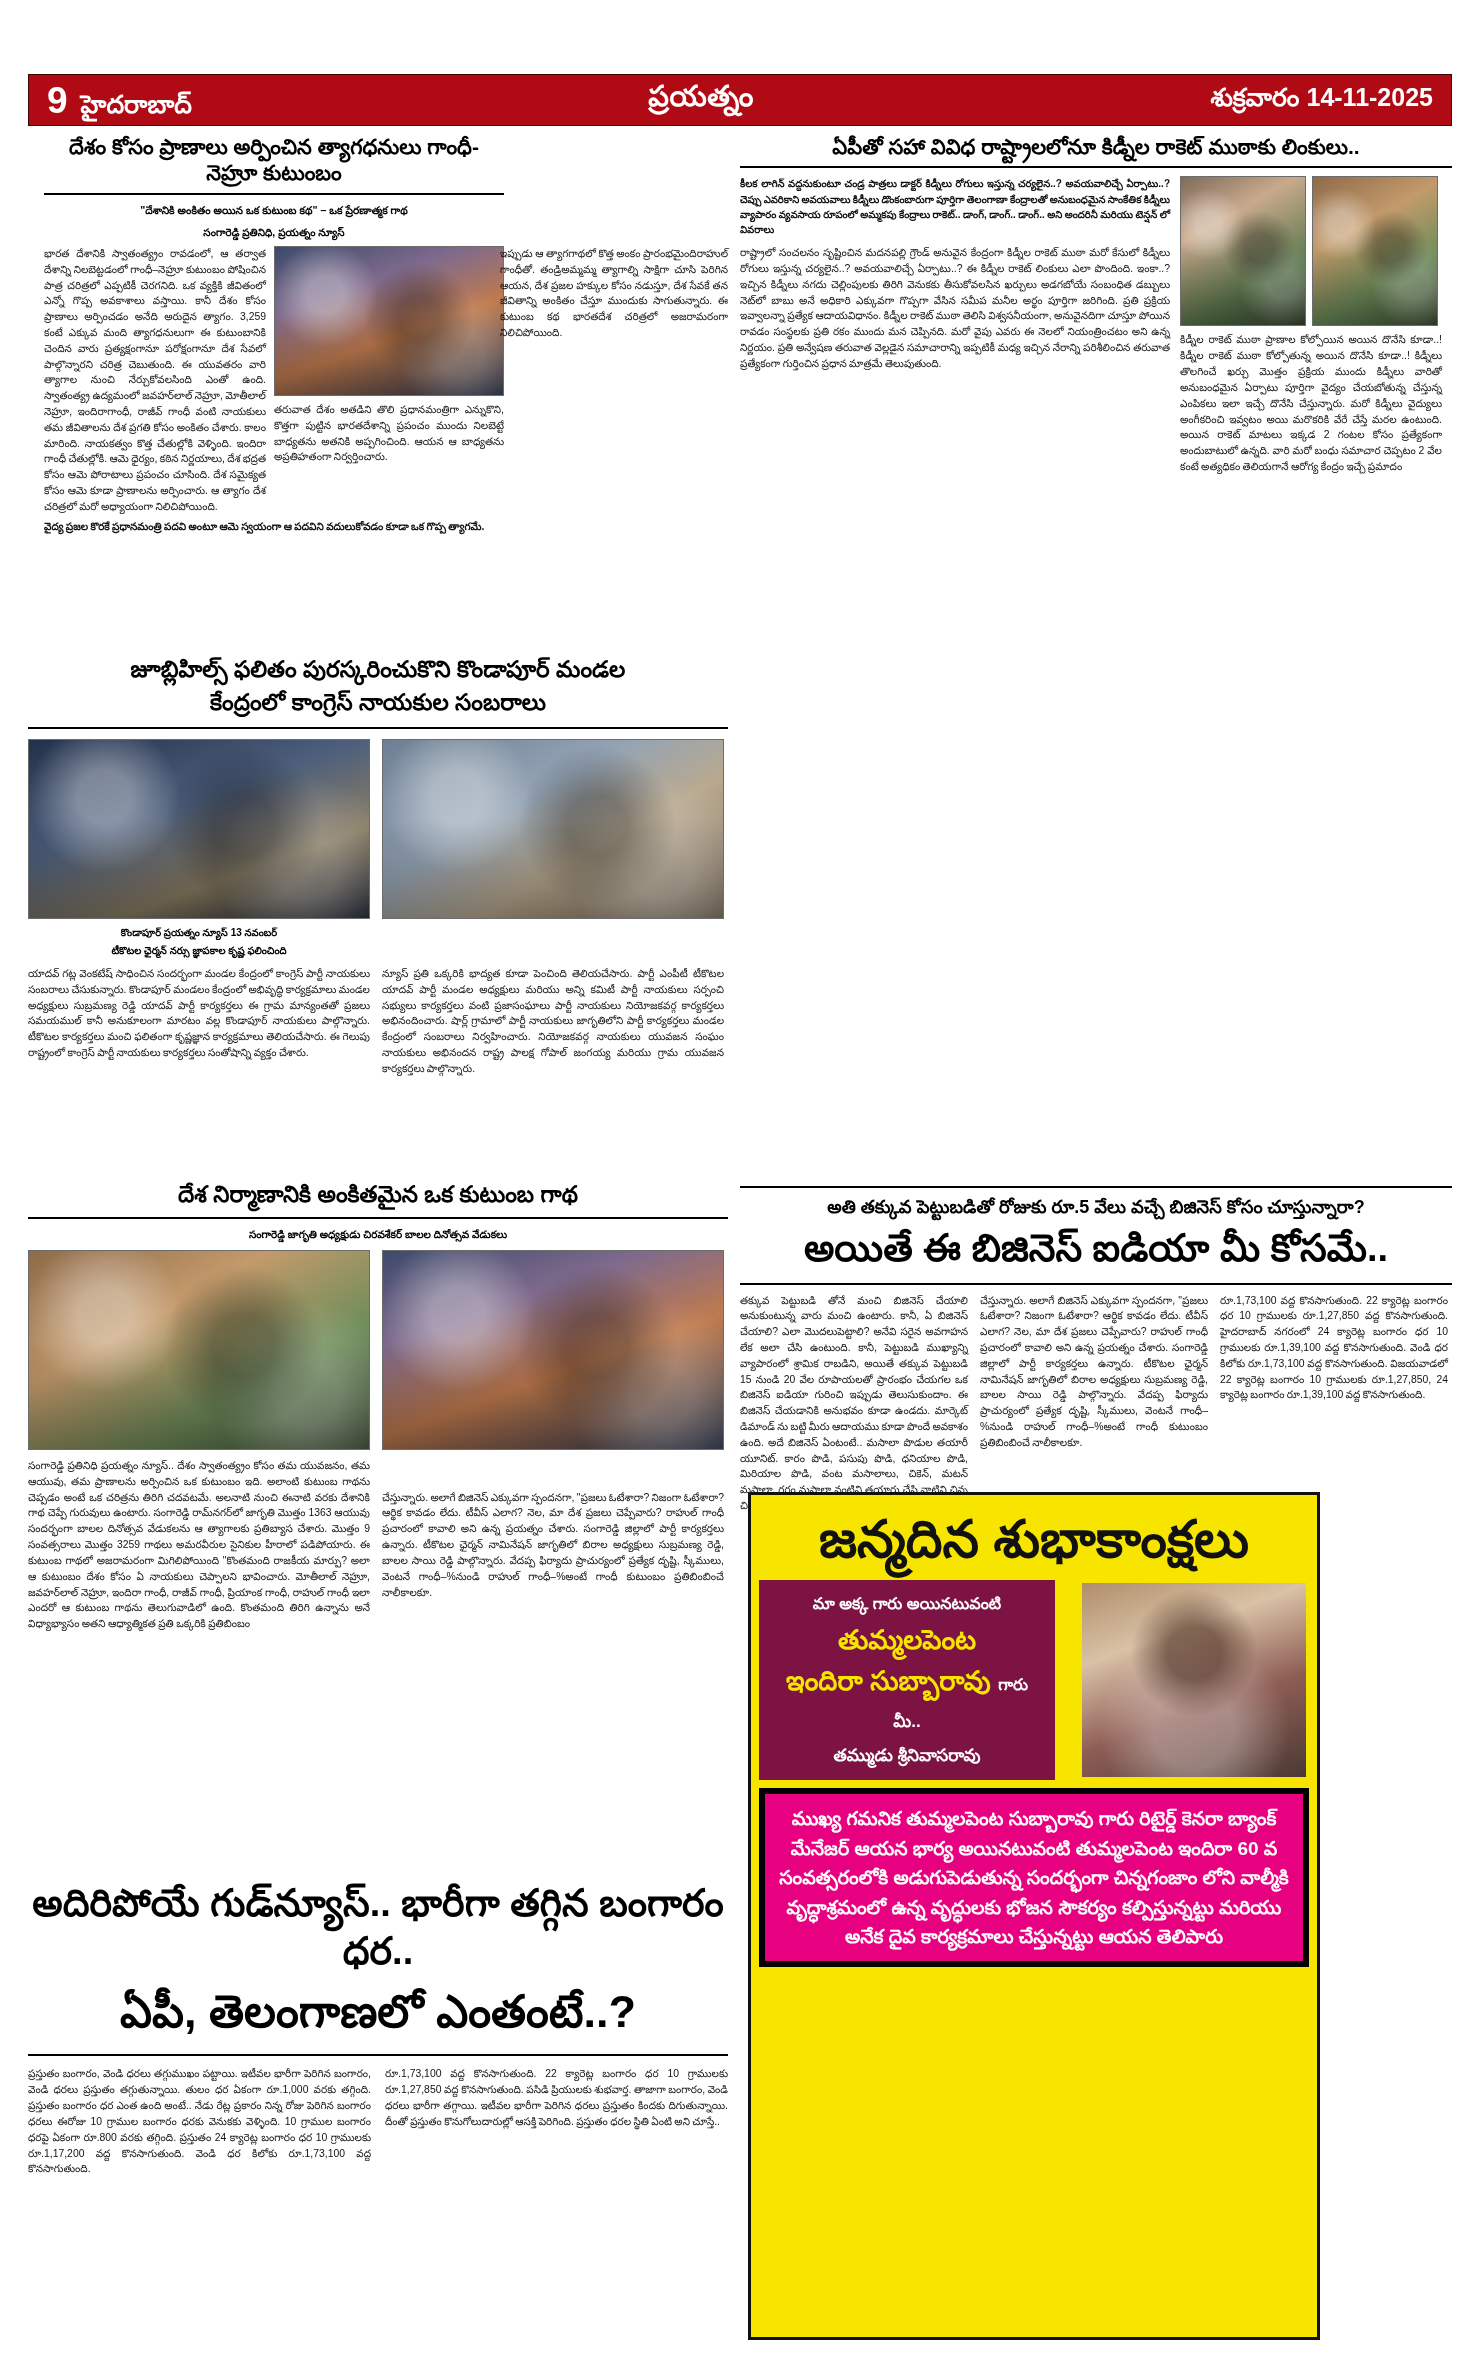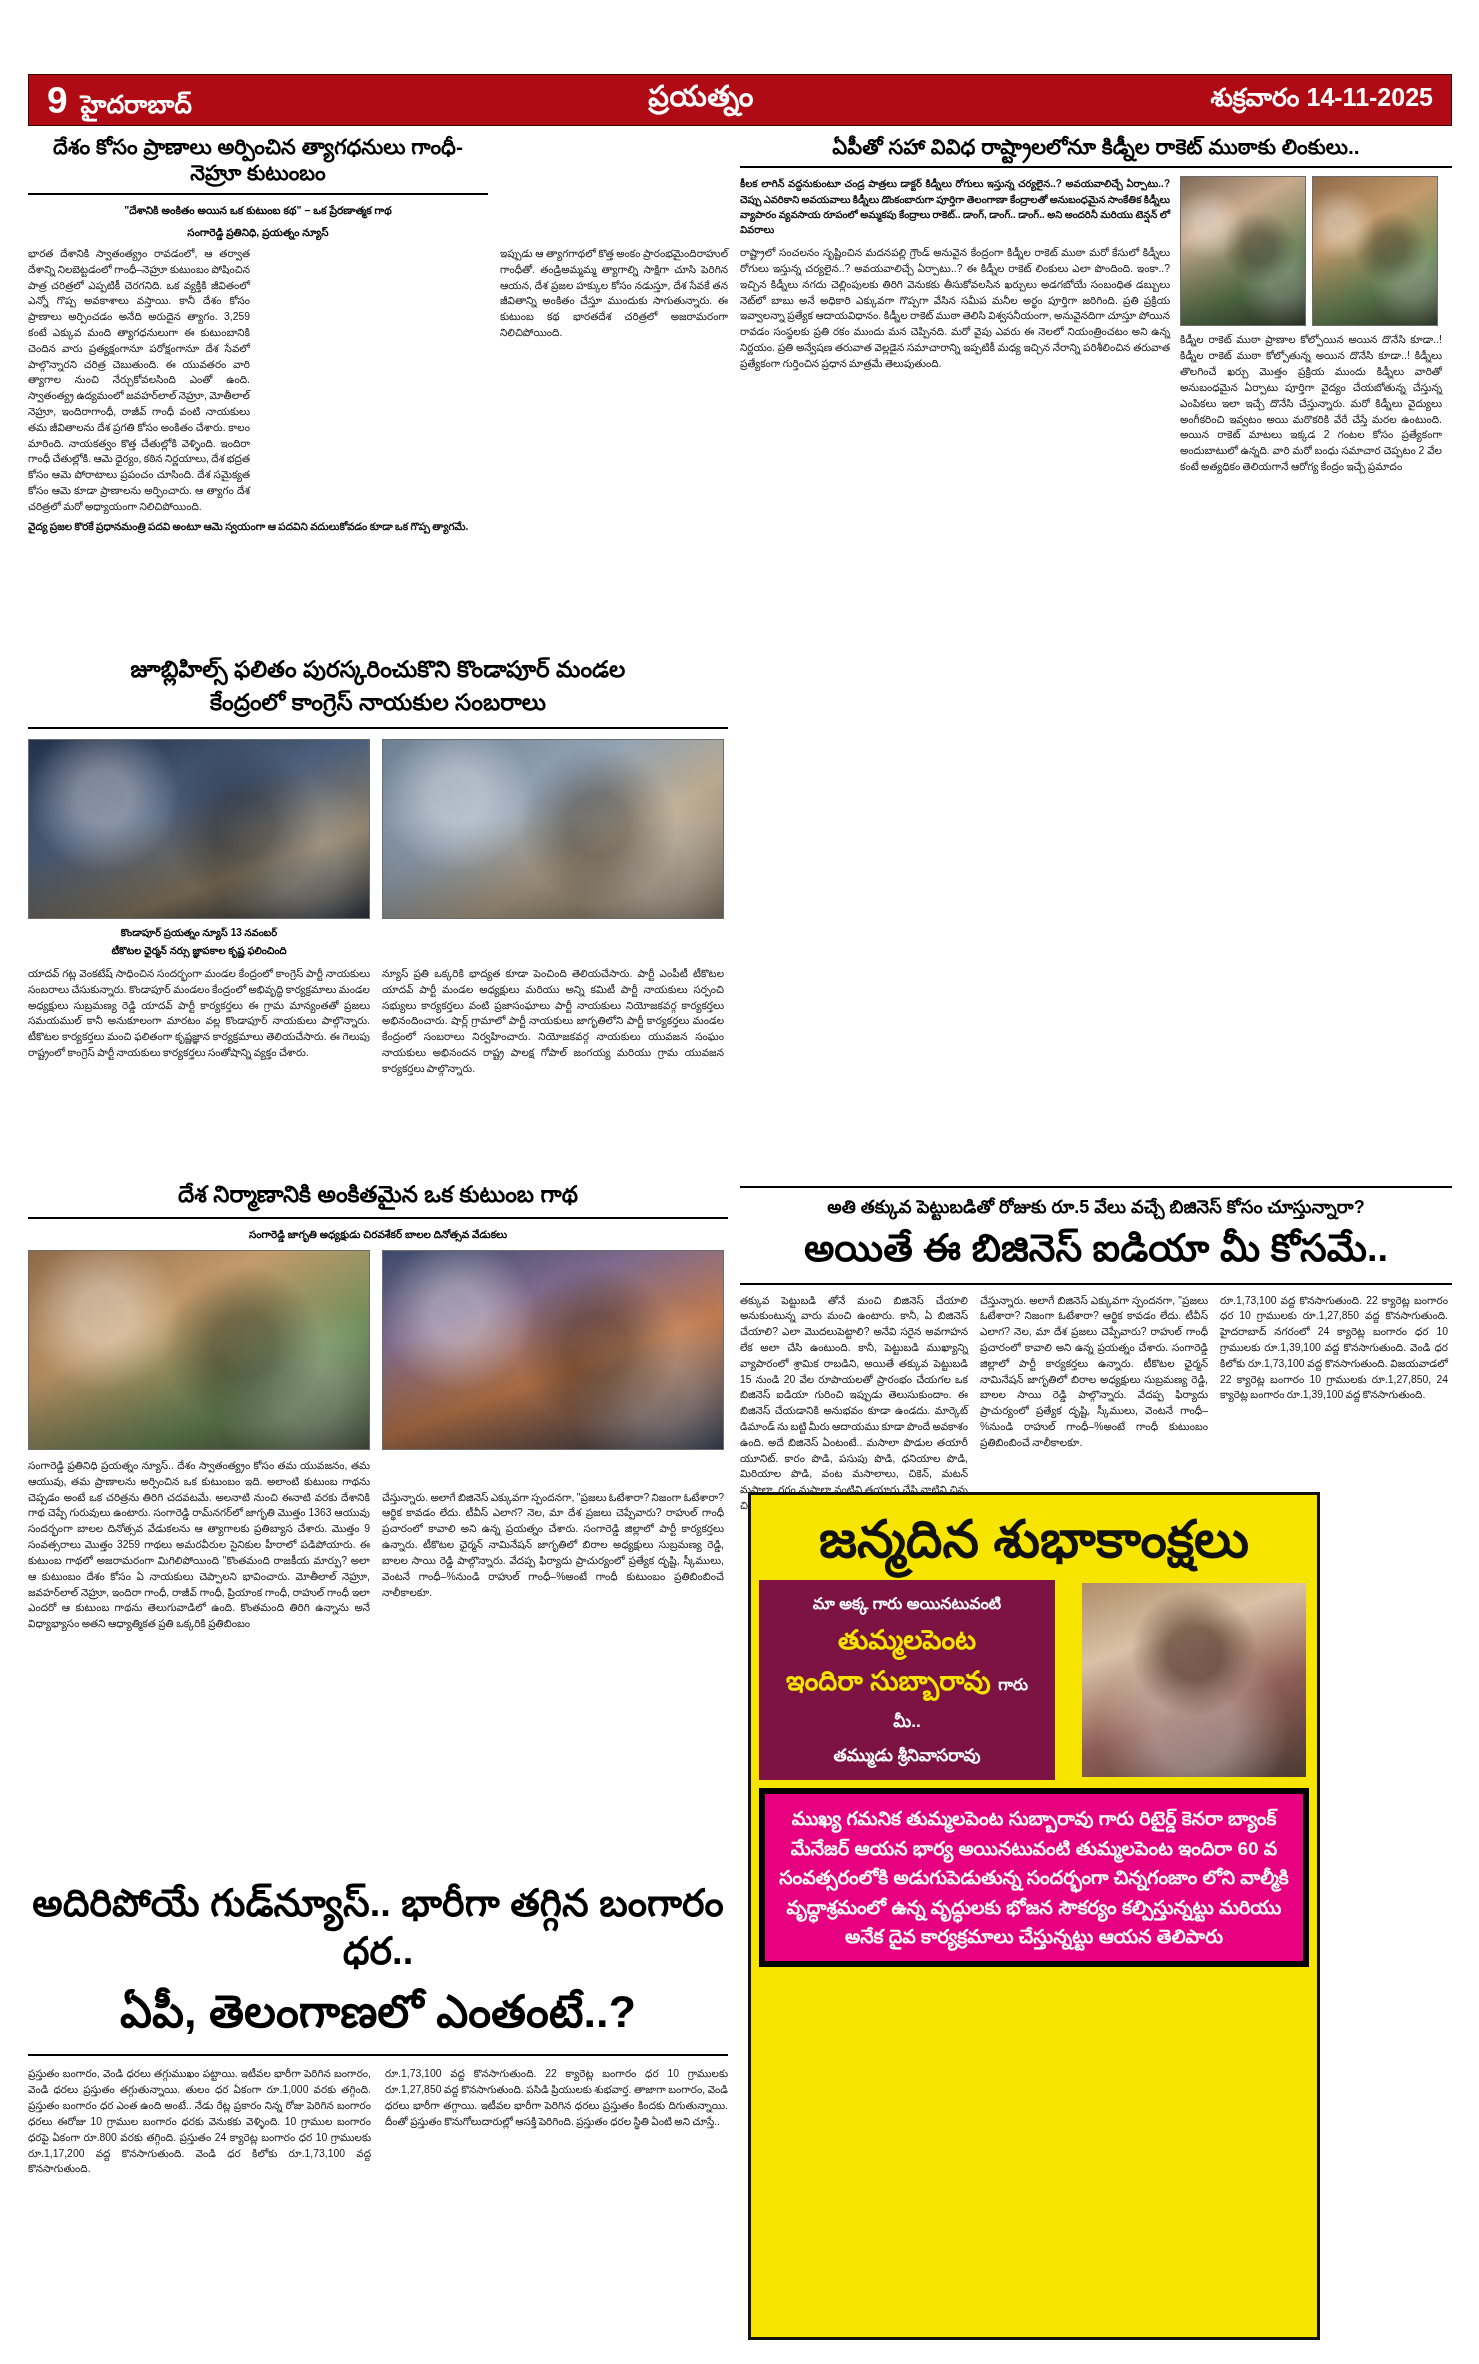--- a/index.html
+++ b/index.html
@@ -108,28 +108,32 @@
 
   <div class="masthead">
     <div class="mh-left">
       <span class="mh-pageno">9</span>
       <span class="mh-city">హైదరాబాద్</span>
     </div>
     <div class="mh-title">ప్రయత్నం</div>
     <div class="mh-date">శుక్రవారం 14-11-2025</div>
   </div>
 
-  <div class="col" style="left:28px; top:134px; width:460px;">
+  <div class="col" style="left:44px; top:134px; width:460px;">
     <div class="hl hl-l">దేశం కోసం ప్రాణాలు అర్పించిన త్యాగధనులు గాంధీ-నెహ్రూ కుటుంబం</div>
     <div class="rule" style="margin:6px 0 8px;"></div>
     <div class="poem">"దేశానికి అంకితం అయిన ఒక కుటుంబ కథ" – ఒక ప్రేరణాత్మక గాథ</div>
     <div class="byline" style="margin:6px 0 6px;">సంగారెడ్డి ప్రతినిధి, ప్రయత్నం న్యూస్</div>
     <div style="display:flex; gap:8px;">
       <div style="width:222px;">
         <div class="body-txt">భారత దేశానికి స్వాతంత్య్రం రావడంలో, ఆ తర్వాత దేశాన్ని నిలబెట్టడంలో గాంధీ–నెహ్రూ కుటుంబం పోషించిన పాత్ర చరిత్రలో ఎప్పటికీ చెరగనిది. ఒక వ్యక్తికి జీవితంలో ఎన్నో గొప్ప అవకాశాలు వస్తాయి. కానీ దేశం కోసం ప్రాణాలు అర్పించడం అనేది అరుదైన త్యాగం. 3,259 కంటే ఎక్కువ మంది త్యాగధనులుగా ఈ కుటుంబానికి చెందిన వారు ప్రత్యక్షంగానూ పరోక్షంగానూ దేశ సేవలో పాల్గొన్నారని చరిత్ర చెబుతుంది. ఈ యువతరం వారి త్యాగాల నుంచి నేర్చుకోవలసింది ఎంతో ఉంది. స్వాతంత్య్ర ఉద్యమంలో జవహర్‌లాల్ నెహ్రూ, మోతీలాల్ నెహ్రూ, ఇందిరాగాంధీ, రాజీవ్ గాంధీ వంటి నాయకులు తమ జీవితాలను దేశ ప్రగతి కోసం అంకితం చేశారు. కాలం మారింది. నాయకత్వం కొత్త చేతుల్లోకి వెళ్ళింది. ఇందిరా గాంధీ చేతుల్లోకి. ఆమె ధైర్యం, కఠిన నిర్ణయాలు, దేశ భద్రత కోసం ఆమె పోరాటాలు ప్రపంచం చూసింది. దేశ సమైక్యత కోసం ఆమె కూడా ప్రాణాలను అర్పించారు. ఆ త్యాగం దేశ చరిత్రలో మరో అధ్యాయంగా నిలిచిపోయింది.</div>
+      </div>
+      <div style="width:230px;">
+        <div class="photo stage" style="width:230px;height:150px;"></div>
+        <div class="body-txt" style="margin-top:6px;">తరువాత దేశం అతడిని తొలి ప్రధానమంత్రిగా ఎన్నుకొని, కొత్తగా పుట్టిన భారతదేశాన్ని ప్రపంచం ముందు నిలబెట్టే బాధ్యతను అతనికి అప్పగించింది. ఆయన ఆ బాధ్యతను అప్రతిహతంగా నిర్వర్తించారు.</div>
       </div>
     </div>
     <div class="body-txt" style="margin-top:4px;font-weight:bold;">వైద్య ప్రజల కొరకే ప్రధానమంత్రి పదవి అంటూ ఆమె స్వయంగా ఆ పదవిని వదులుకోవడం కూడా ఒక గొప్ప త్యాగమే.</div>
   </div>
 
   <div class="col" style="left:500px; top:246px; width:228px;">
     <div class="body-txt">ఇప్పుడు ఆ త్యాగగాథలో కొత్త అంకం ప్రారంభమైందిరాహుల్ గాంధీతో. తండ్రిఅమ్మమ్మ త్యాగాల్ని సాక్షిగా చూసి పెరిగిన ఆయన, దేశ ప్రజల హక్కుల కోసం నడుస్తూ, దేశ సేవకే తన జీవితాన్ని అంకితం చేస్తూ ముందుకు సాగుతున్నారు. ఈ కుటుంబ కథ భారతదేశ చరిత్రలో అజరామరంగా నిలిచిపోయింది.</div>
   </div>
 
   <div class="col" style="left:740px; top:134px; width:712px;">

